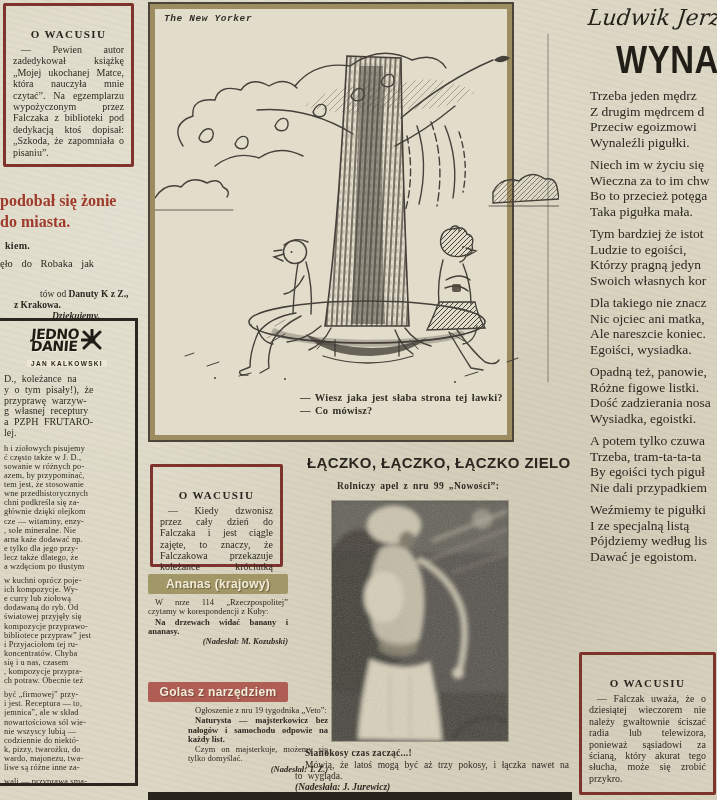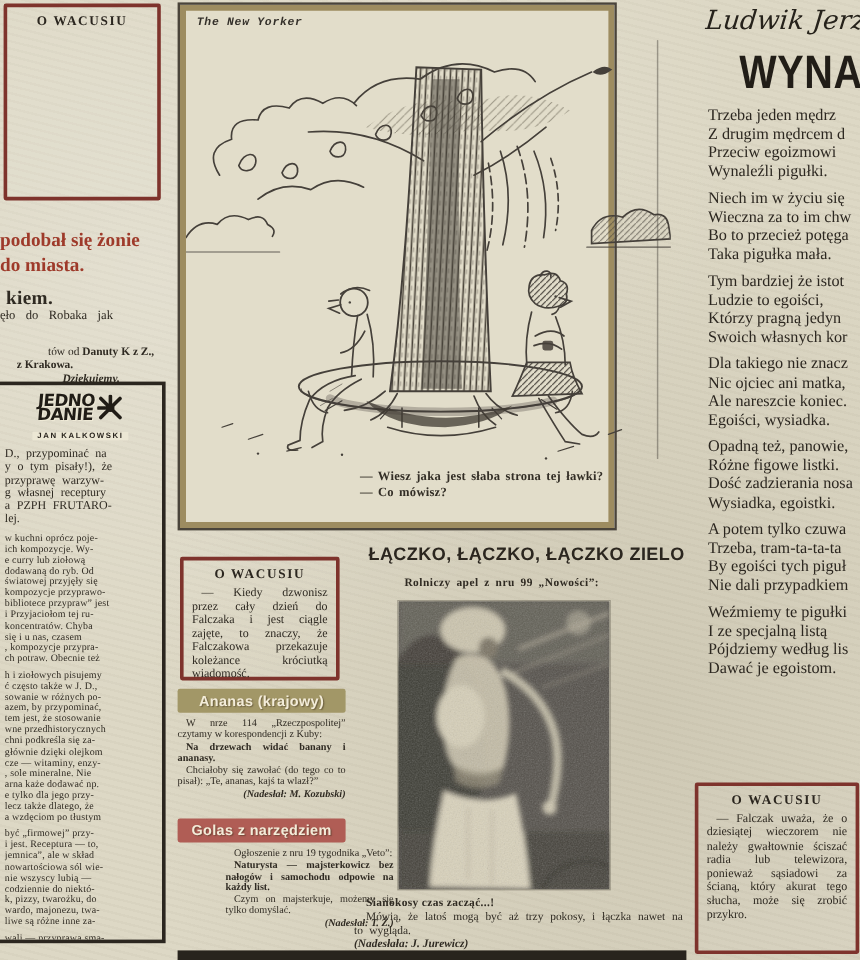--- a/index.html
+++ b/index.html
@@ -8,32 +8,32 @@
     background-image:
       radial-gradient(ellipse at 18% 28%, rgba(255,255,255,.20), transparent 45%),
       radial-gradient(ellipse at 75% 75%, rgba(118,108,80,.14), transparent 55%),
       radial-gradient(ellipse at 55% 10%, rgba(255,255,255,.10), transparent 40%),
       repeating-linear-gradient(14deg, rgba(92,82,60,.035) 0 2px, transparent 2px 6px);
     font-family:"Liberation Serif",serif;color:#2f2a22;}
   .abs{position:absolute;}
 
   
   .wbox{position:absolute;border:3px solid #7e332c;border-radius:2px;box-sizing:border-box;
-        padding:4px 7px;text-align:justify;background:rgba(255,255,255,.03);}
+        padding:20px 7px;text-align:justify;background:rgba(255,255,255,.03);}
   .wtitle{text-align:center;font-weight:bold;font-size:11px;letter-spacing:1.4px;margin:2px 0 4px;color:#2b261f;}
   .wtext{font-size:10px;line-height:11.4px;margin:0;text-indent:8px;word-spacing:1.5px;}
   .wbox1{left:3px;top:3px;width:131px;height:164px;}
   .wbox2{left:150px;top:464px;width:133px;height:103px;}
   .wbox2 .wtext{line-height:11.2px;}
   .wbox3{left:579px;top:652px;width:137px;height:143px;}
 
   
   .red-head{left:0;top:190px;width:146px;color:#9e3a2a;font-weight:bold;font-size:16px;
             line-height:21px;white-space:nowrap;overflow:hidden;}
-  .frag{white-space:nowrap;overflow:hidden;font-size:16px;}
+  .frag{white-space:nowrap;overflow:hidden;font-size:10px;}
   .frag1{left:5px;top:240px;font-weight:bold;letter-spacing:.3px;}
   .frag2{left:0;top:258px;font-size:10.5px;word-spacing:6px;width:146px;}
   .frag3{left:0;top:289px;font-size:9.5px;width:140px;padding-left:40px;}
   .frag4{left:14px;top:300px;font-size:9.5px;font-weight:bold;}
   .frag5{left:52px;top:311px;font-size:9.5px;font-style:italic;font-weight:bold;}
 
   .jd-box{left:-40px;top:318px;width:178px;height:468px;border:3px solid #2b261f;box-sizing:border-box;
           padding:3px 5px 3px 41px;overflow:hidden;}
   .jd-logo{text-align:center;margin:1px 0 4px;}
   .jd-logo-row{display:inline-flex;align-items:center;gap:3px;}
@@ -91,20 +91,21 @@
   .poem-line{white-space:nowrap;overflow:hidden;width:127px;}
   .poem-line-group{margin-bottom:7px;}
 </style>
 </head>
 <body>
 
 <div class="page">
 
   <section class="wbox wbox1">
     <h3 class="wtitle">O WACUSIU</h3>
+    <p class="wtext">— Pewien autor zadedykował książkę „Mojej ukochanej Matce, która nauczyła mnie czytać”. Na egzemplarzu wypożyczonym przez Falczaka z biblioteki pod dedykacją ktoś dopisał: „Szkoda, że zapomniała o pisaniu”.</p>
   </section>
 
   <div class="abs red-head">
     <div>podobał się żonie</div>
     <div>do miasta.</div>
   </div>
 
   <div class="abs frag frag1">kiem.</div>
   <div class="abs frag frag2">ęło do Robaka jak</div>
   <div class="abs frag frag3"><span>tów od </span><b>Danuty K z Z.,</b></div>
@@ -116,56 +117,56 @@
       <div class="jd-logo-row">
         <span class="jd-logo-txt"><span>JEDNO</span><br><span>DANIE</span></span>
         <svg class="jd-cutlery" width="22" height="22" viewBox="0 0 22 22">
           <path d="M3,3 L19,19 M19,3 L3,19 M11,1 L11,8 M1,11 L7,11" stroke="#201c16" stroke-width="3" stroke-linecap="round"></path>
           <circle cx="11" cy="11" r="3.4" fill="#201c16"></circle>
         </svg>
       </div>
       <div class="jd-author">JAN KALKOWSKI</div>
     </div>
     <div class="jd-intro">
-        <div class="jd-line">D., przypominać na</div>
+        <div class="jd-line">D., koleżance na</div>
         <div class="jd-line">y o tym pisały!), że</div>
         <div class="jd-line">przyprawę warzyw-</div>
         <div class="jd-line">g własnej receptury</div>
         <div class="jd-line">a PZPH FRUTARO-</div>
         <div class="jd-line">lej.</div>
-      </div>
-    <div class="jd-small">
-        <div class="jd-sline">w kuchni oprócz poje-</div>
-        <div class="jd-sline">ich kompozycje. Wy-</div>
-        <div class="jd-sline">e curry lub ziołową</div>
-        <div class="jd-sline">dodawaną do ryb. Od</div>
-        <div class="jd-sline">światowej przyjęły się</div>
-        <div class="jd-sline">kompozycje przyprawo-</div>
-        <div class="jd-sline">bibliotece przypraw” jest</div>
-        <div class="jd-sline">i Przyjaciołom tej ru-</div>
-        <div class="jd-sline">koncentratów. Chyba</div>
-        <div class="jd-sline">się i u nas, czasem</div>
-        <div class="jd-sline">, kompozycje przypra-</div>
-        <div class="jd-sline">ch potraw. Obecnie też</div>
       </div>
     <div class="jd-small">
         <div class="jd-sline">h i ziołowych pisujemy</div>
         <div class="jd-sline">ć często także w J. D.,</div>
         <div class="jd-sline">sowanie w różnych po-</div>
         <div class="jd-sline">azem, by przypominać,</div>
         <div class="jd-sline">tem jest, że stosowanie</div>
         <div class="jd-sline">wne przedhistorycznych</div>
         <div class="jd-sline">chni podkreśla się za-</div>
         <div class="jd-sline">głównie dzięki olejkom</div>
         <div class="jd-sline">cze — witaminy, enzy-</div>
         <div class="jd-sline">, sole mineralne. Nie</div>
         <div class="jd-sline">arna każe dodawać np.</div>
         <div class="jd-sline">e tylko dla jego przy-</div>
         <div class="jd-sline">lecz także dlatego, że</div>
         <div class="jd-sline">a wzdęciom po tłustym</div>
+      </div>
+    <div class="jd-small">
+        <div class="jd-sline">w kuchni oprócz poje-</div>
+        <div class="jd-sline">ich kompozycje. Wy-</div>
+        <div class="jd-sline">e curry lub ziołową</div>
+        <div class="jd-sline">dodawaną do ryb. Od</div>
+        <div class="jd-sline">światowej przyjęły się</div>
+        <div class="jd-sline">kompozycje przyprawo-</div>
+        <div class="jd-sline">bibliotece przypraw” jest</div>
+        <div class="jd-sline">i Przyjaciołom tej ru-</div>
+        <div class="jd-sline">koncentratów. Chyba</div>
+        <div class="jd-sline">się i u nas, czasem</div>
+        <div class="jd-sline">, kompozycje przypra-</div>
+        <div class="jd-sline">ch potraw. Obecnie też</div>
       </div>
     <div class="jd-small">
         <div class="jd-sline">być „firmowej” przy-</div>
         <div class="jd-sline">i jest. Receptura — to,</div>
         <div class="jd-sline">jemnica”, ale w skład</div>
         <div class="jd-sline">nowartościowa sól wie-</div>
         <div class="jd-sline">nie wszyscy lubią —</div>
         <div class="jd-sline">codziennie do niektó-</div>
         <div class="jd-sline">k, pizzy, twarożku, do</div>
         <div class="jd-sline">wardo, majonezu, twa-</div>
@@ -269,21 +270,20 @@
 
   <section class="wbox wbox2">
     <h3 class="wtitle">O WACUSIU</h3>
     <p class="wtext">— Kiedy dzwonisz przez cały dzień do Falczaka i jest ciągle zajęte, to znaczy, że Falczakowa przekazuje koleżance króciutką wiadomość.</p>
   </section>
 
   <div class="band band-ananas">Ananas (krajowy)</div>
   <div class="colbody ananas-body">
     <p>W nrze 114 „Rzeczpospolitej” czytamy w korespondencji z Kuby:</p>
     <p class="b">Na drzewach widać banany i ananasy.</p>
-    <p>Chciałoby się zawołać (do tego co to pisał): „Te, ananas, kajś ta wlazł?”</p>
     <p class="credit">(Nadesłał: M. Kozubski)</p>
   </div>
 
   <div class="band band-golas">Golas z narzędziem</div>
   <div class="colbody golas-body">
     <p>Ogłoszenie z nru 19 tygodnika „Veto”:</p>
     <p class="b">Naturysta — majsterkowicz bez nałogów i samochodu odpowie na każdy list.</p>
     <p>Czym on majsterkuje, możemy się tylko domyślać.</p>
     <p class="credit">(Nadesłał: T. Ż.)</p>
   </div>

